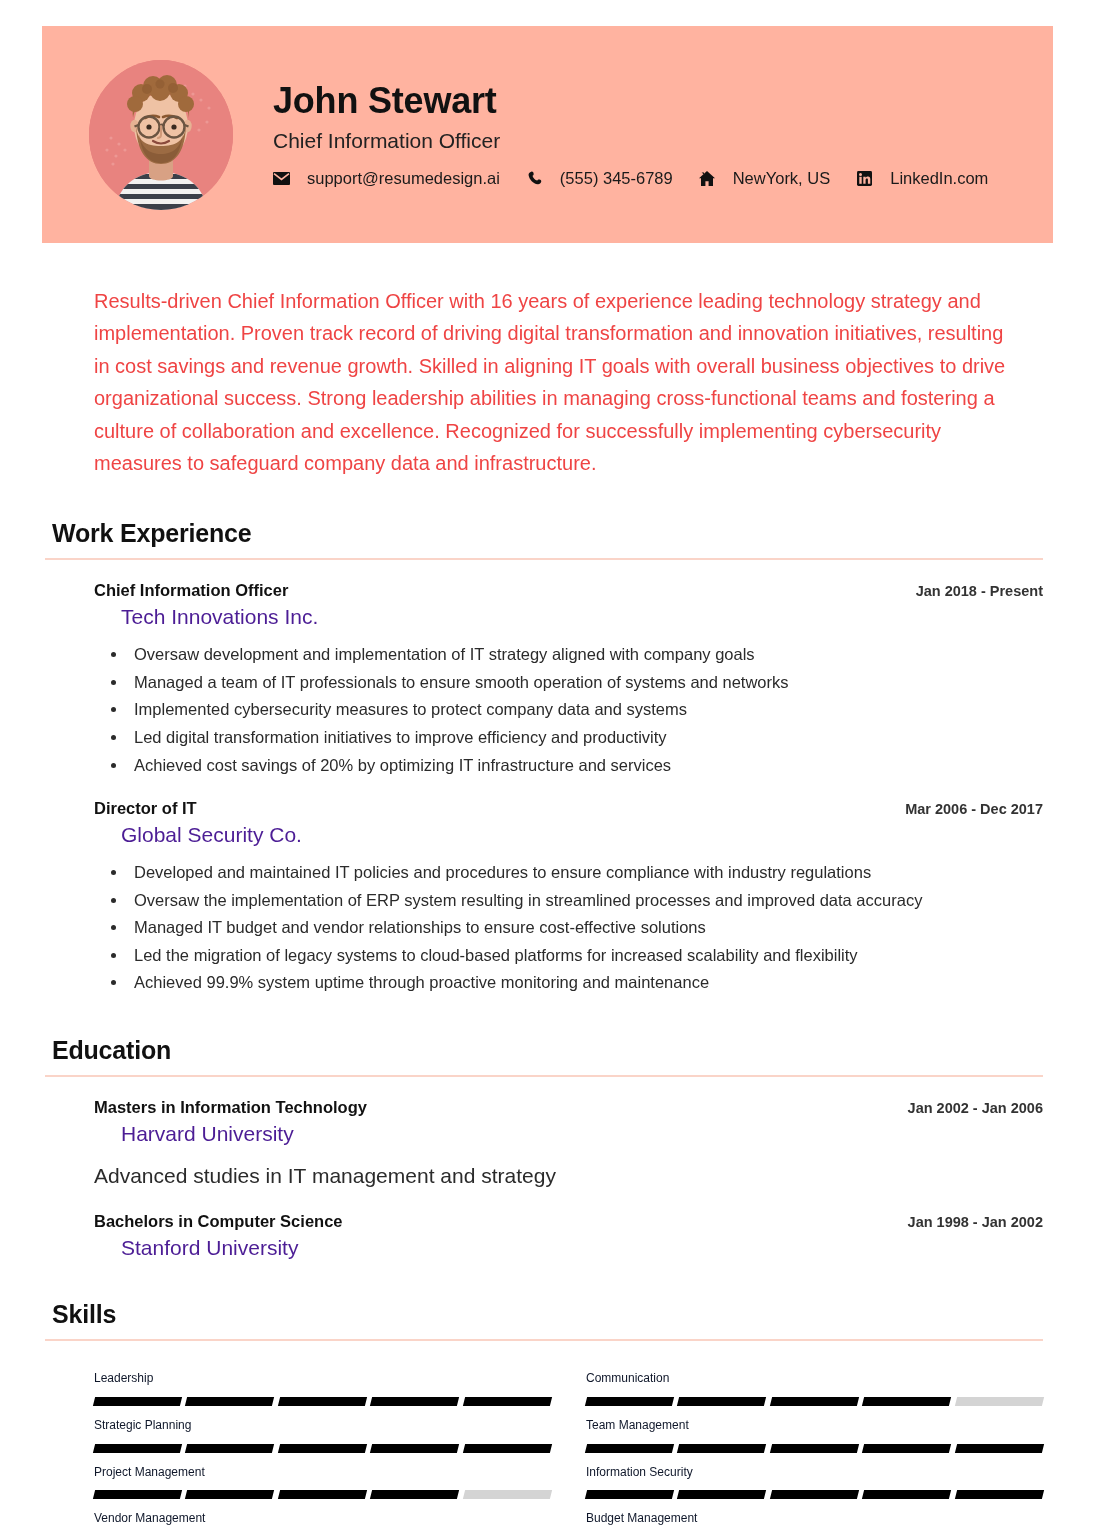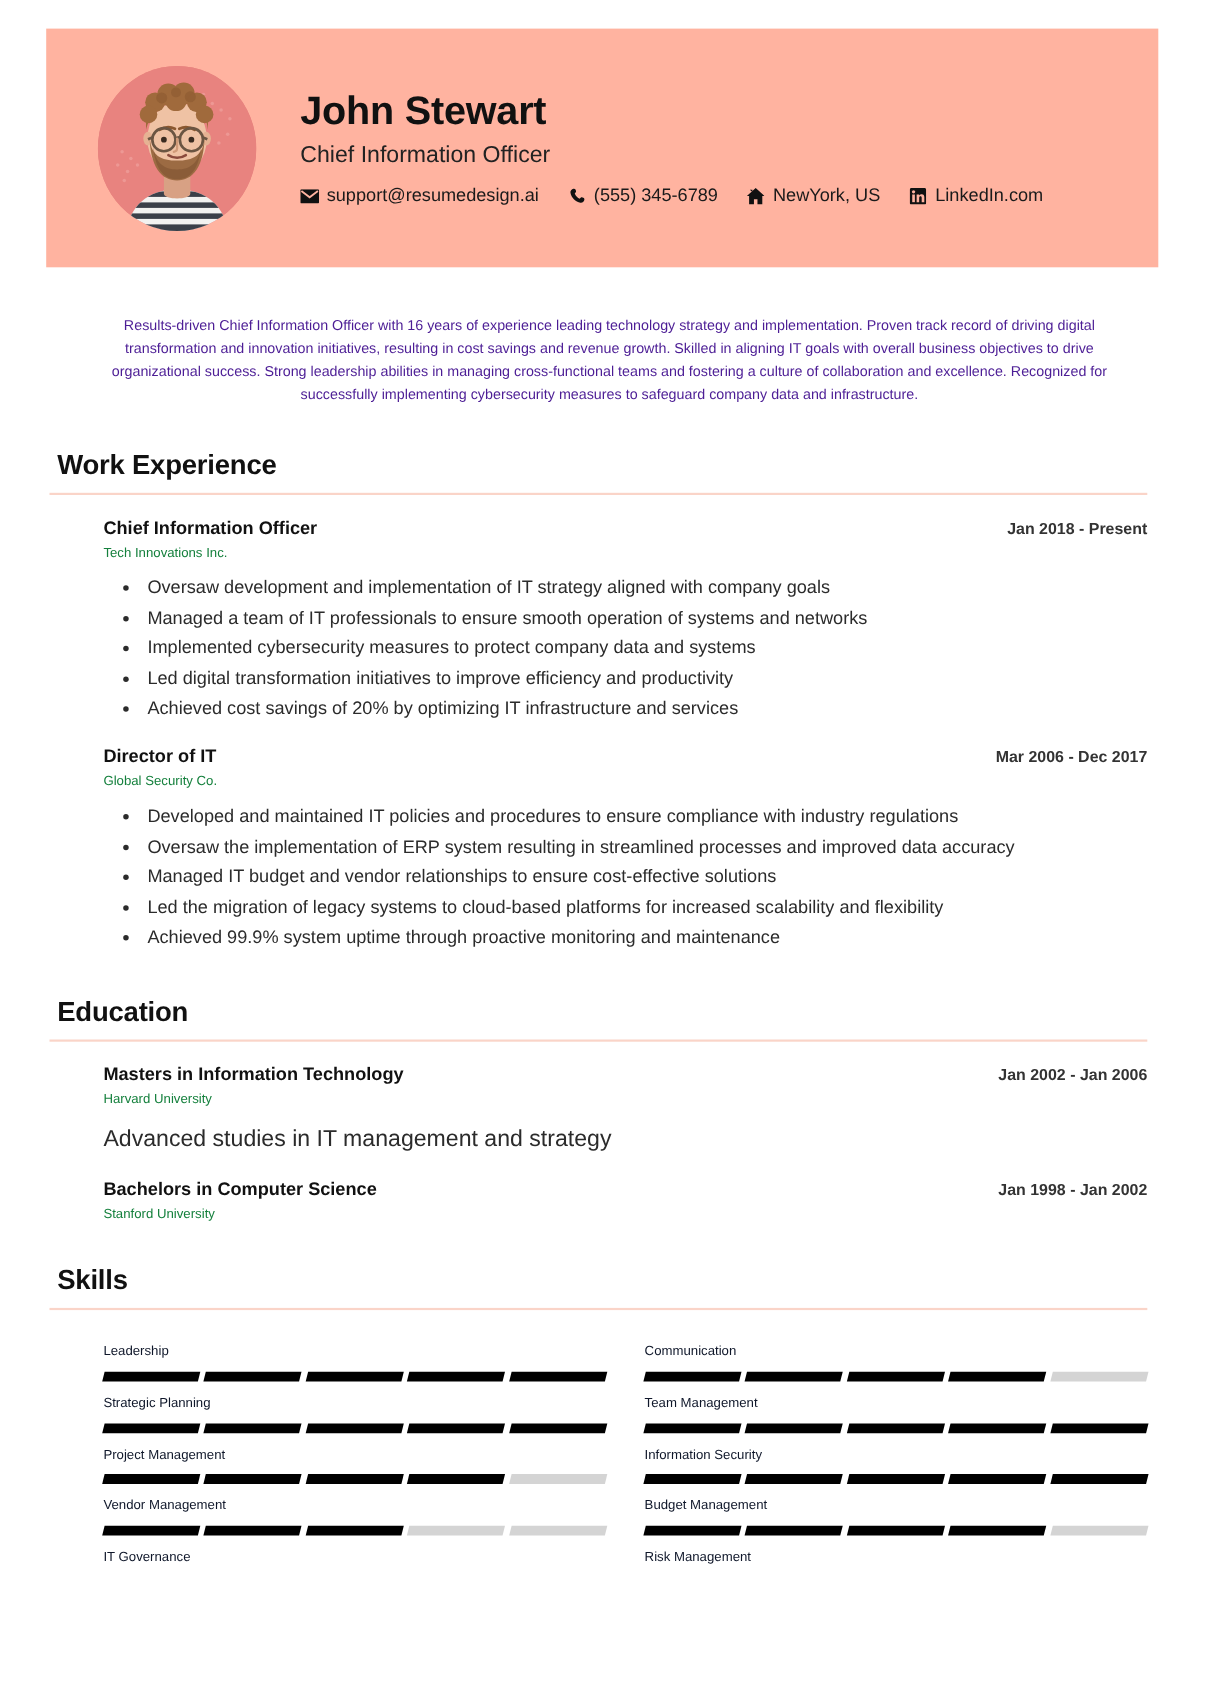--- a/index.html
+++ b/index.html
@@ -61,40 +61,40 @@
     margin-top: 16px;
     display: flex;
     align-items: center;
     gap: 26px;
     font-size: 16.5px;
     color: #1a1a1a;
   }
   .contact {
     display: flex;
     align-items: center;
-    gap: 7px;
+    gap: 17px;
     white-space: nowrap;
   }
   .contact .ico {
     display: inline-flex;
     align-items: center;
     justify-content: center;
     width: 17px;
     height: 15px;
     flex: 0 0 auto;
   }
   .contact .ico svg { display: block; }
 
   
   .summary {
     margin: 42px 52px 0 94px;
-    font-size: 13px;
+    font-size: 20px;
     line-height: 1.62;
-    color: #4c1d95;
-    text-align: center;
+    color: #ef4444;
+    text-align: left;
     width: 920px;
   }
 
   .section { margin-top: 40px; }
   .section-title {
     margin-left: 52px;
     font-size: 25px;
     font-weight: bold;
     color: #111111;
     letter-spacing: -0.2px;
@@ -117,23 +117,24 @@
     color: #111111;
   }
   .entry-date {
     font-size: 14.5px;
     color: #333333;
     white-space: nowrap;
     padding-left: 18px;
     font-weight: bold;
   }
   .entry-org {
-    font-size: 12px;
-    color: #15803d;
+    font-size: 21px;
+    color: #4c1d95;
     margin-top: 5px;
+    margin-left: 27px;
   }
   .entry-desc {
     font-size: 21px;
     color: #2b2b2b;
     margin-top: 14px;
     line-height: 1.5;
   }
   .bullets {
     margin: 13px 0 0 34px;
     padding: 0;

